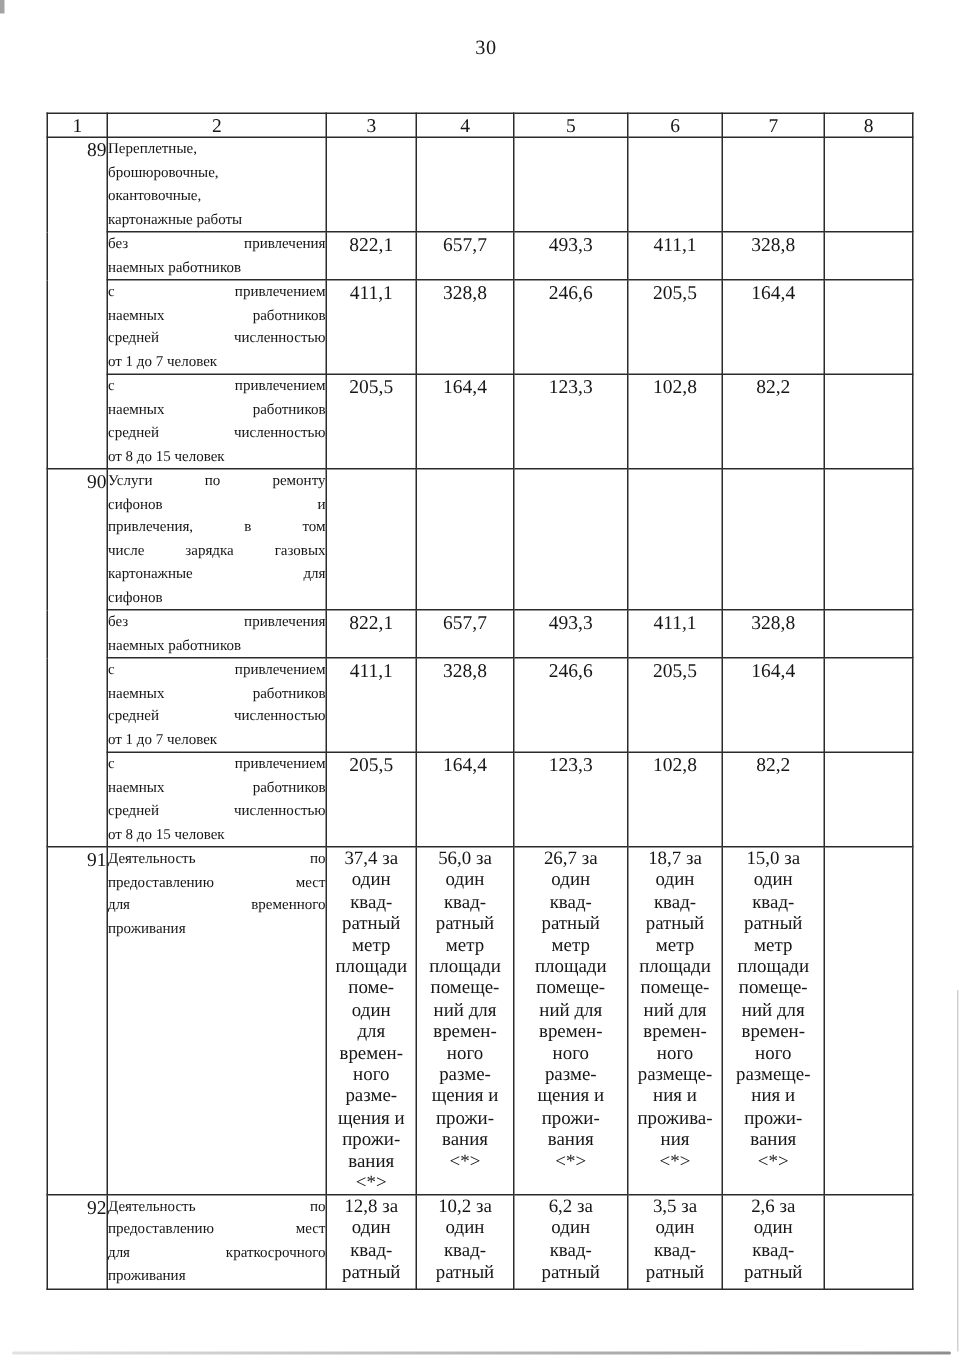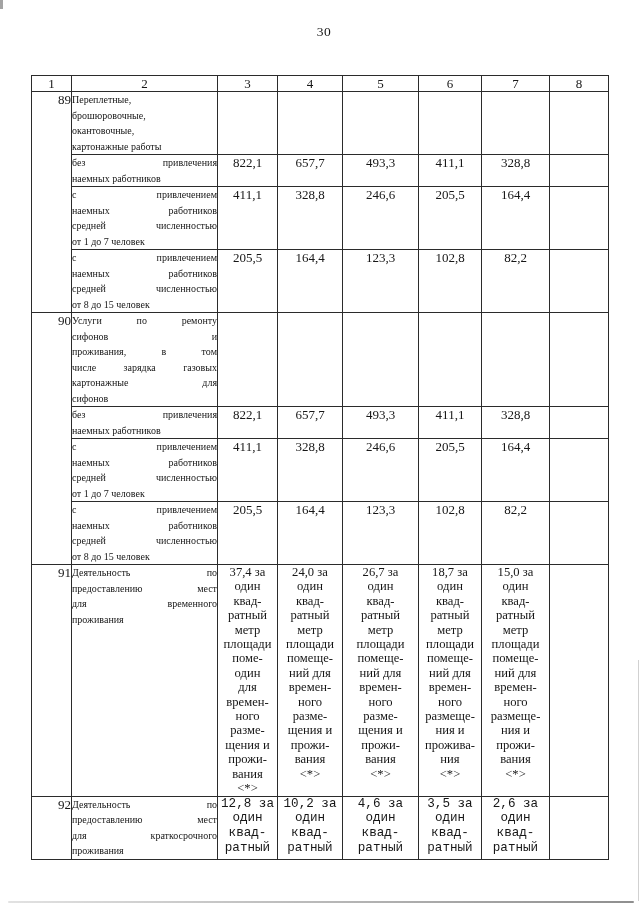--- a/index.html
+++ b/index.html
@@ -22,21 +22,21 @@
     text-align:center;font-size:13px;height:15px;line-height:15px;
     border-bottom:3px double #4a4a4a;
   }
   td.num{text-align:right;font-size:13px;line-height:15.5px;padding-top:1px;}
   td.desc{font-size:10px;line-height:15.5px;padding:0 4px 1px 5px;}
   td.desc .jl{text-align:justify;text-align-last:justify;}
   td.desc .ll{text-align:left;}
   td.val{text-align:center;font-size:13px;line-height:15.5px;padding-top:1px;}
   td.val .vl{text-align:center;}
   td.val.sm .vl{font-size:12.6px;line-height:14.4px;}
-  td.val.md .vl{font-size:12.6px;line-height:14.9px;font-family:Liberation Mono, monospace;}
+  td.val.md .vl{font-size:12.6px;line-height:14.9px;}
   
   .scan-corner{position:absolute;left:0;top:0;width:3px;height:9px;background:rgba(50,50,50,.45);}
   .scan-edge-bottom{position:absolute;left:8px;right:6px;bottom:2px;height:2px;
     background:linear-gradient(to right, rgba(140,140,140,.25), rgba(95,95,95,.7));border-radius:1px;}
   .scan-edge-right{position:absolute;right:1px;top:660px;bottom:4px;width:1px;background:rgba(140,140,140,.4);}
 </style>
 </head>
 <body>
 
 <div class="page-number">30</div>
@@ -118,21 +118,21 @@
         <td class="val">123,3</td>
         <td class="val">102,8</td>
         <td class="val">82,2</td>
         <td class="val"></td>
       </tr>
       <tr>
         <td class="num" rowspan="4">90</td>
         <td class="desc">
           <div class="jl">Услуги по ремонту</div>
           <div class="jl">сифонов и</div>
-          <div class="jl">проживания, в том</div>
+          <div class="jl">привлечения, в том</div>
           <div class="jl">числе зарядка газовых</div>
           <div class="jl">картонажные для</div>
           <div class="ll">сифонов</div>
         </td>
         <td class="val"></td>
         <td class="val"></td>
         <td class="val"></td>
         <td class="val"></td>
         <td class="val"></td>
         <td class="val"></td>
@@ -197,21 +197,21 @@
           <div class="vl">для</div>
           <div class="vl">времен-</div>
           <div class="vl">ного</div>
           <div class="vl">разме-</div>
           <div class="vl">щения и</div>
           <div class="vl">прожи-</div>
           <div class="vl">вания</div>
           <div class="vl">&lt;*&gt;</div>
         </td>
         <td class="val sm">
-          <div class="vl">24,0 за</div>
+          <div class="vl">56,0 за</div>
           <div class="vl">один</div>
           <div class="vl">квад-</div>
           <div class="vl">ратный</div>
           <div class="vl">метр</div>
           <div class="vl">площади</div>
           <div class="vl">помеще-</div>
           <div class="vl">ний для</div>
           <div class="vl">времен-</div>
           <div class="vl">ного</div>
           <div class="vl">разме-</div>
@@ -287,21 +287,21 @@
           <div class="vl">квад-</div>
           <div class="vl">ратный</div>
         </td>
         <td class="val md">
           <div class="vl">10,2 за</div>
           <div class="vl">один</div>
           <div class="vl">квад-</div>
           <div class="vl">ратный</div>
         </td>
         <td class="val md">
-          <div class="vl">4,6 за</div>
+          <div class="vl">6,2 за</div>
           <div class="vl">один</div>
           <div class="vl">квад-</div>
           <div class="vl">ратный</div>
         </td>
         <td class="val md">
           <div class="vl">3,5 за</div>
           <div class="vl">один</div>
           <div class="vl">квад-</div>
           <div class="vl">ратный</div>
         </td>

